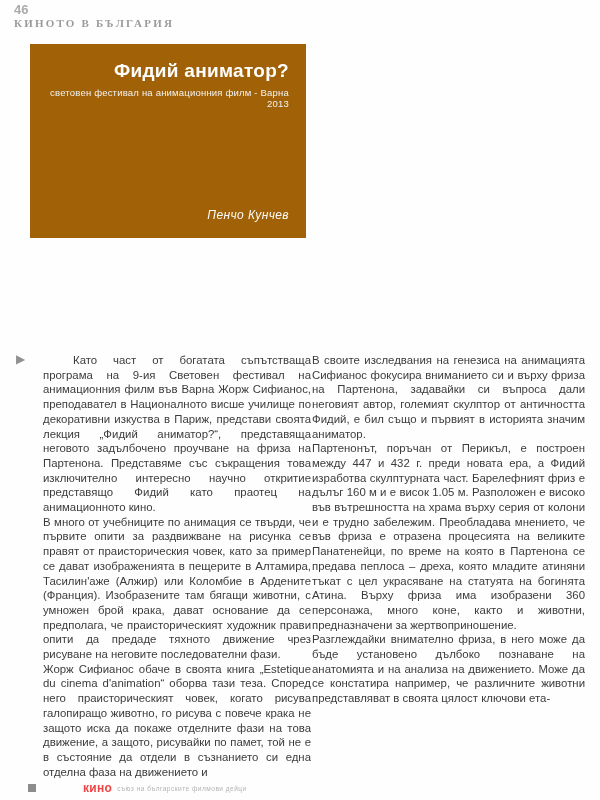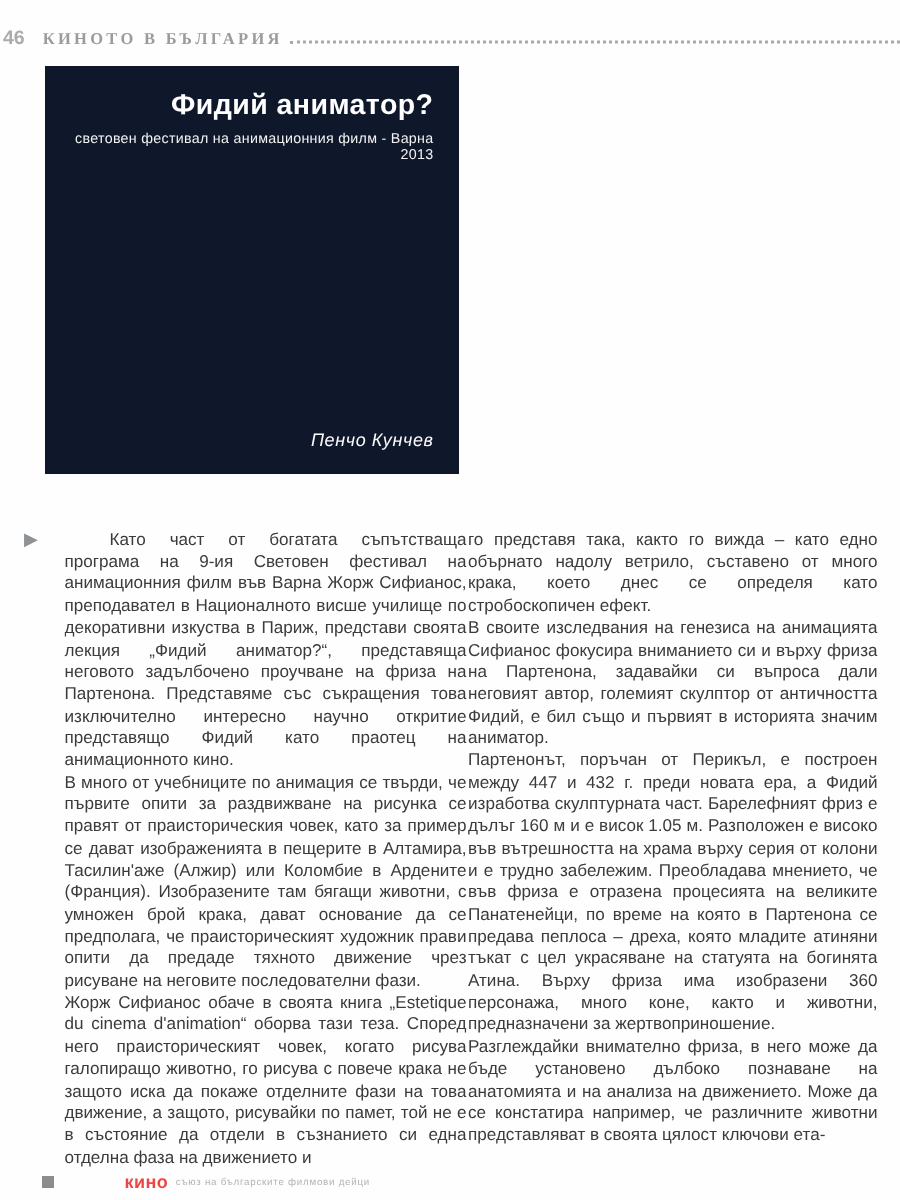--- a/index.html
+++ b/index.html
@@ -2,33 +2,33 @@
 <html><head>
 <meta charset="utf-8">
 <style>
   html,body{margin:0;padding:0;background:#ffffff;}
   .page{
     position:relative;width:600px;height:800px;background:#fefefe;overflow:hidden;
     font-family:"Liberation Sans",sans-serif;
   }
   
   .header{
-    position:absolute;top:17px;left:2px;right:0;height:16px;
-    display:flex;align-items:baseline;
+    position:absolute;top:2px;left:2px;right:0;height:16px;
+    display:flex;align-items:baseline;flex-direction:column;
   }
   .page-num{font-size:13px;font-weight:bold;color:#ababab;}
   .section-title{
     margin-left:12px;font-size:11px;font-weight:bold;color:#9b9b9b;
     letter-spacing:2.2px;white-space:nowrap;font-family:Liberation Serif, serif;
   }
   .dots{flex:1;border-bottom:2px dotted #aaaaaa;margin:0 0 2px 4px;height:10px;}
   
   .title-box{
-    position:absolute;left:30px;top:44px;width:276px;height:272px;
-    background:#0f172a;box-sizing:border-box;padding:16px 17px 0 10px;
+    position:absolute;left:30px;top:44px;width:276px;height:194px;
+    background:#a16207;box-sizing:border-box;padding:16px 17px 0 10px;
   }
   .article-title{
     margin:0;text-align:right;color:#ffffff;font-size:19px;font-weight:bold;
     letter-spacing:0.3px;
   }
   .article-subtitle{
     margin:5px 0 0 0;text-align:right;color:#f2f2f2;font-size:9.5px;font-weight:normal;
     letter-spacing:0.2px;
   }
   .article-author{
@@ -76,21 +76,20 @@
 
   <span class="marker">▶</span>
 
   <div class="col col-left">
     <p class="indent-first">Като част от богатата съпътстваща програма на 9-ия Световен фестивал на анимационния филм във Варна Жорж Сифианос, преподавател в Националното висше училище по декоративни изкуства в Париж, представи своята лекция „Фидий аниматор?“, представяща неговото задълбочено проучване на фриза на Партенона. Представяме със съкращения това изключително интересно научно откритие представящо Фидий като праотец на анимационното кино.</p>
     <p>В много от учебниците по анимация се твърди, че първите опити за раздвижване на рисунка се правят от праисторическия човек, като за пример се дават изображенията в пещерите в Алтамира, Тасилин'аже (Алжир) или Коломбие в Ардените (Франция). Изобразените там бягащи животни, с умножен брой крака, дават основание да се предполага, че праисторическият художник прави опити да предаде тяхното движение чрез рисуване на неговите последователни фази.</p>
     <p>Жорж Сифианос обаче в своята книга „Estetique du cinema d'animation“ оборва тази теза. Според него праисторическият човек, когато рисува галопиращо животно, го рисува с повече крака не защото иска да покаже отделните фази на това движение, а защото, рисувайки по памет, той не е в състояние да отдели в съзнанието си една отделна фаза на движението и</p>
   </div>
 
   <div class="col col-right">
-    <p>го представя така, както го вижда – като едно обърнато надолу ветрило, съставено от много крака, което днес се определя като стробоскопичен ефект.</p>
     <p>В своите изследвания на генезиса на анимацията Сифианос фокусира вниманието си и върху фриза на Партенона, задавайки си въпроса дали неговият автор, големият скулптор от античността Фидий, е бил също и първият в историята значим аниматор.</p>
     <p>Партенонът, поръчан от Перикъл, е построен между 447 и 432 г. преди новата ера, а Фидий изработва скулптурната част. Барелефният фриз е дълъг 160 м и е висок 1.05 м. Разположен е високо във вътрешността на храма върху серия от колони и е трудно забележим. Преобладава мнението, че във фриза е отразена процесията на великите Панатенейци, по време на която в Партенона се предава пеплоса – дреха, която младите атиняни тъкат с цел украсяване на статуята на богинята Атина. Върху фриза има изобразени 360 персонажа, много коне, както и животни, предназначени за жертвоприношение.</p>
     <p>Разглеждайки внимателно фриза, в него може да бъде установено дълбоко познаване на анатомията и на анализа на движението. Може да се констатира например, че различните животни представляват в своята цялост ключови ета-</p>
   </div>
 
   <div class="footer">
     <span class="logo-square"></span>
     <span class="logo-text">кино</span>
     <span class="footer-tagline">съюз на българските филмови дейци</span>
   </div>

